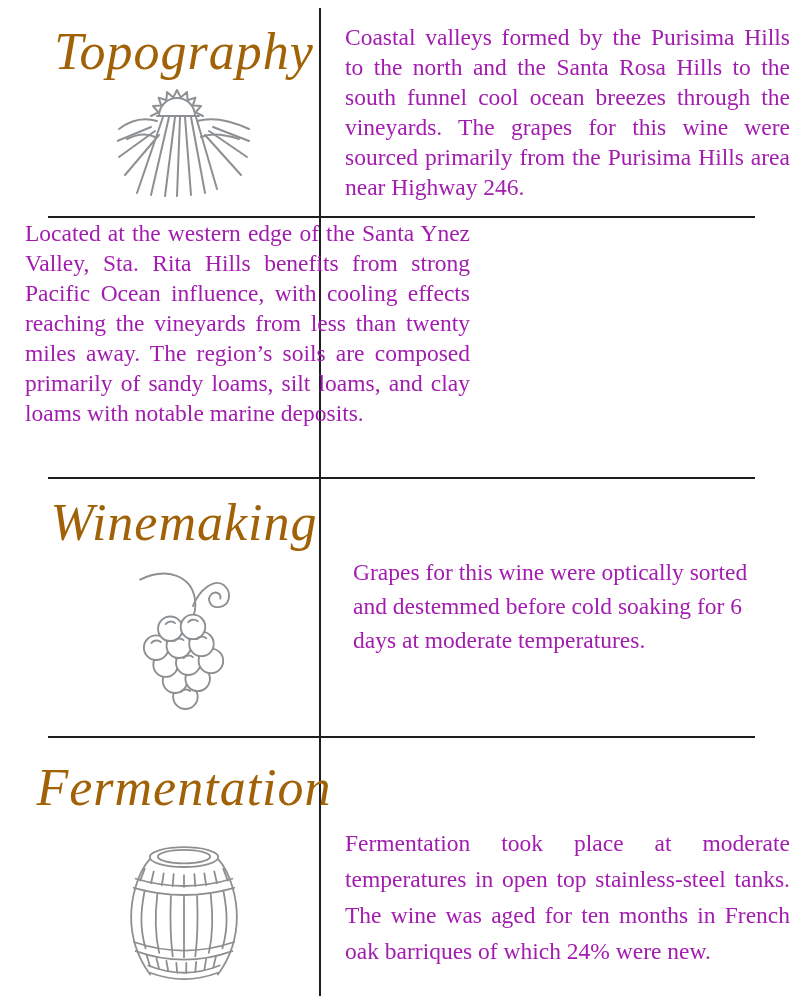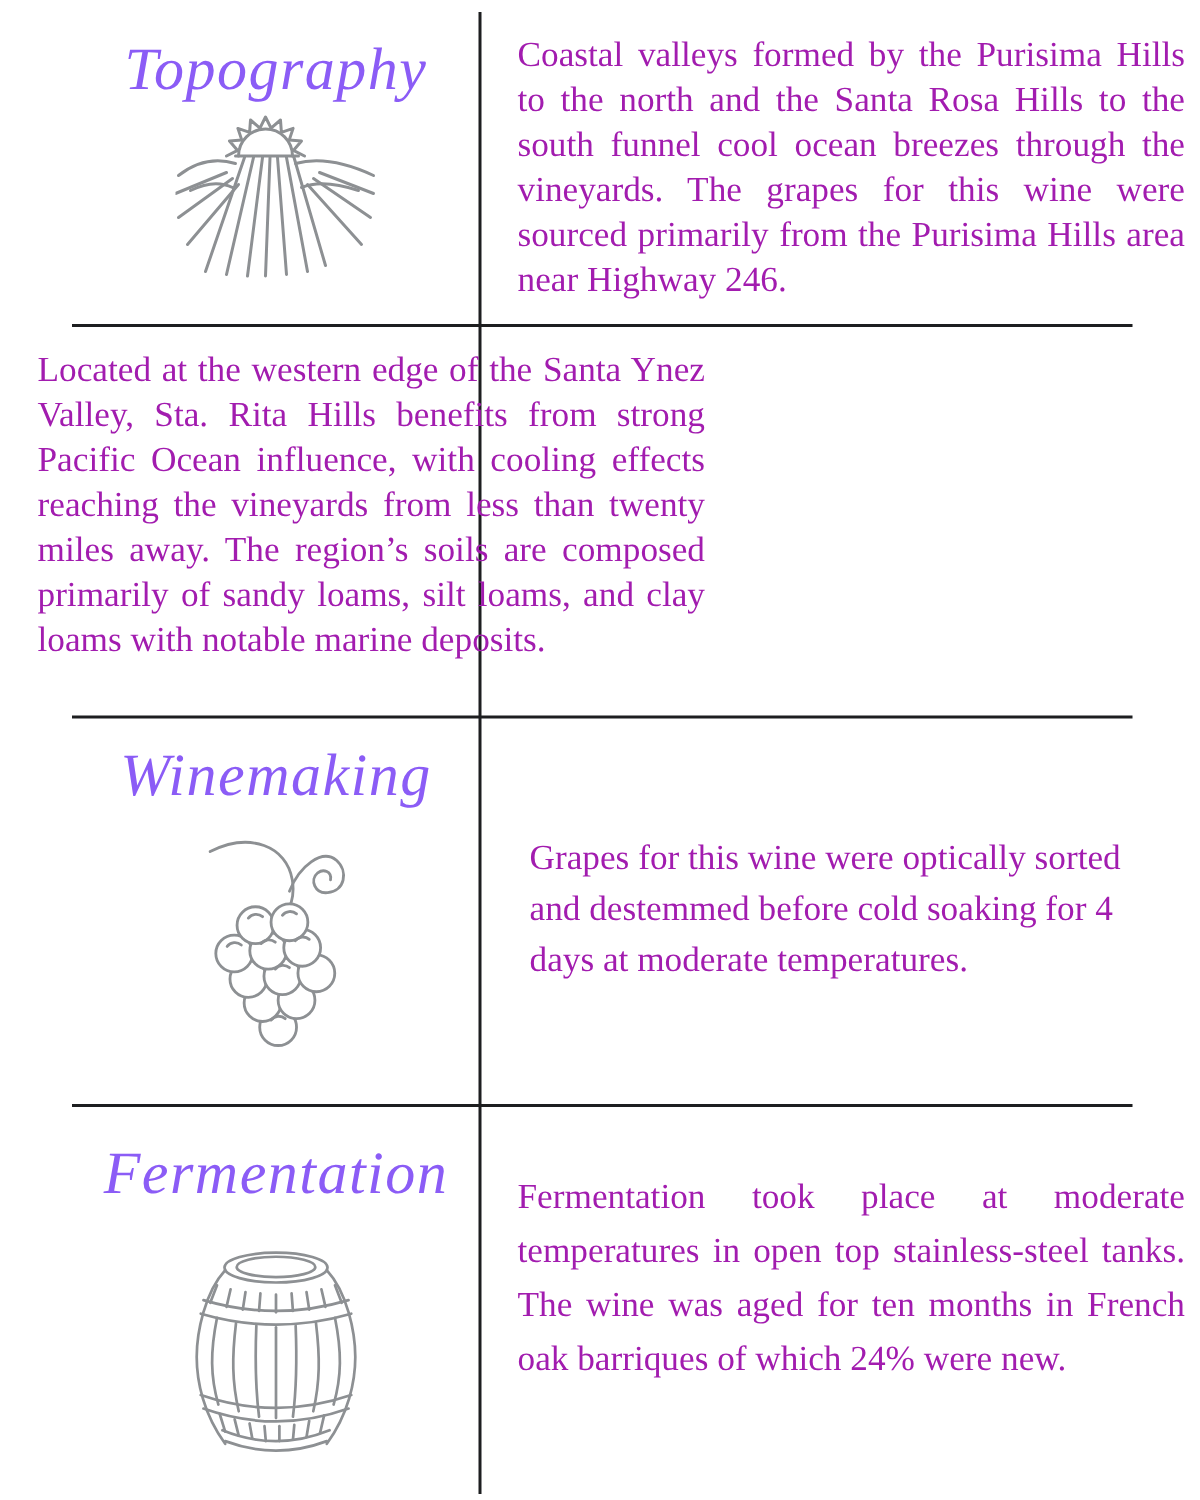--- a/index.html
+++ b/index.html
@@ -31,43 +31,43 @@
     margin-left:48px;width:272px;
     display:flex;flex-direction:column;align-items:center;
   }
   .right{
     width:480px;box-sizing:border-box;
     padding-left:25px;padding-right:10px;
     color:#a21caf;
   }
   .section-title{
     margin:6px;font-style:italic;font-weight:normal;
-    font-size:40px;color:#8b5cf6;letter-spacing:1px;white-space:nowrap;
+    font-size:52px;color:#a16207;letter-spacing:1px;white-space:nowrap;
   }
   .r1 .section-title{margin-top:22px}
   .r2 .section-title{margin-top:50px}
   .r3 .section-title{margin-top:14px}
   .r4 .section-title{margin-top:20px}
   .icon{stroke:#8d9093;fill:none;stroke-width:2;stroke-linecap:round;stroke-linejoin:round;}
   .icon .fillw{fill:#ffffff;}
   .r1 .icon-box{margin-top:0px}
   .r2 .icon-box{margin-top:32px}
   .r3 .icon-box{margin-top:8px}
   .r4 .icon-box{margin-top:16px}
   .body-text{
     margin:0;font-size:23.5px;line-height:30px;
     text-align:justify;text-justify:inter-word;
   }
   .r1 .body-text{padding-top:22px}
-  .r2 .body-text{padding-top:14px}
+  .r2 .body-text{padding-top:0}
   .r3 .body-text{
     padding-top:76px;padding-left:8px;padding-right:22px;
     text-align:left;line-height:34px;
   }
-  .r4 .body-text{padding-top:42px;line-height:36px;}
+  .r4 .body-text{padding-top:42px;line-height:36px;margin-top:45px;}
   
 </style>
 </head>
 <body>
 
 <div class="page">
 
   <div class="vrule"></div>
   <div class="hrule h1"></div>
   <div class="hrule h2"></div>
@@ -145,21 +145,21 @@
           <path d="M67,59 A7 7 0 0 1 77,58"></path>
           <path d="M28,81 A7 7 0 0 1 38,80"></path>
           <path d="M52,79 A7 7 0 0 1 62,78"></path>
           <path d="M76,77 A7 7 0 0 1 86,76"></path>
           <path d="M62,97 A7 7 0 0 1 72,96"></path>
           <path d="M59,133 A7 7 0 0 1 69,132"></path>
         </svg>
       </div>
     </div>
     <div class="right">
-      <p class="body-text">Grapes for this wine were optically sorted and destemmed before cold soaking for 4 days at moderate temperatures.</p>
+      <p class="body-text">Grapes for this wine were optically sorted and destemmed before cold soaking for 6 days at moderate temperatures.</p>
     </div>
   </div>
 
   <div class="row r4">
     <div class="left">
       <h2 class="section-title">Fermentation</h2>
       <div class="icon-box">
         <svg class="icon" width="122" height="150" viewBox="0 0 135 162">
 
           <path d="M30,20 C15,36 9,66 9,84 C9,102 14,126 30,148"></path>

